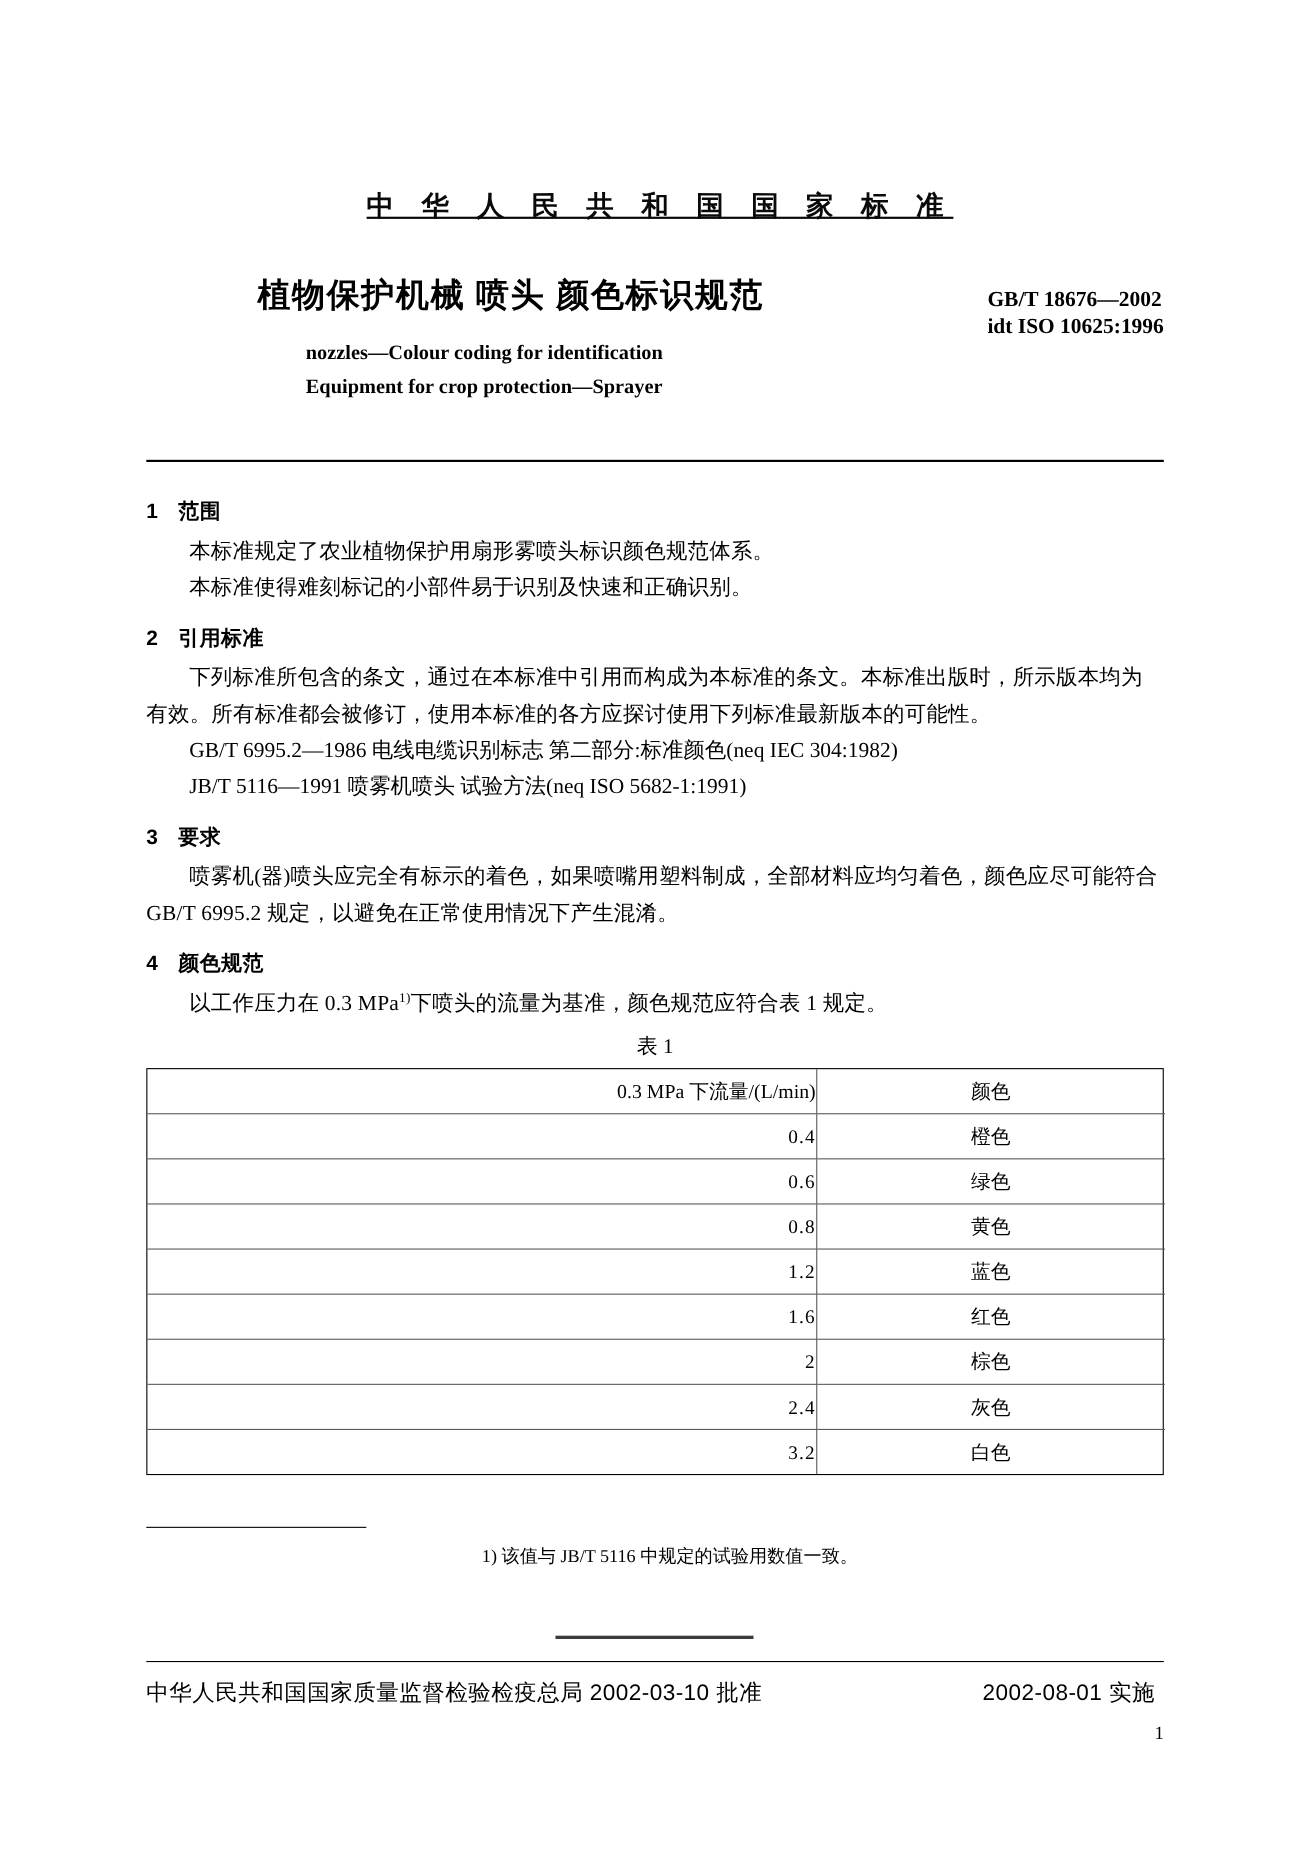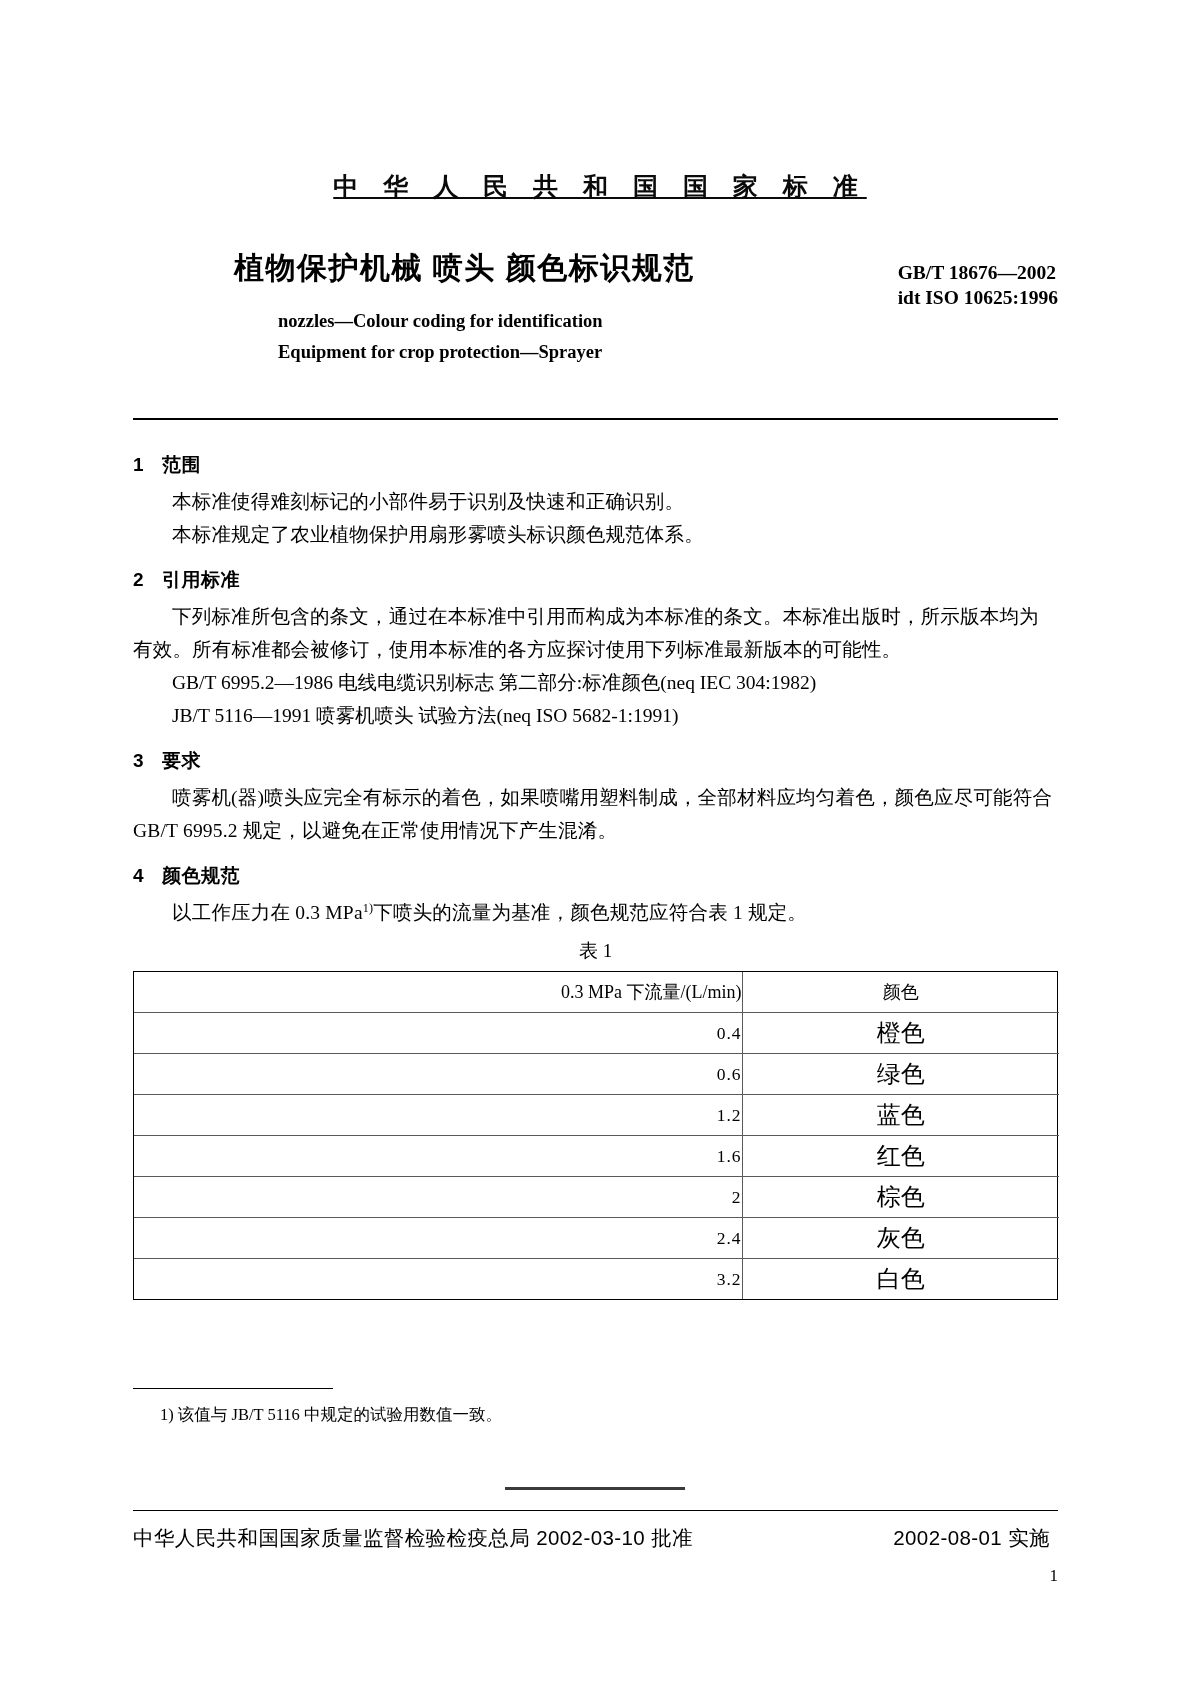--- a/index.html
+++ b/index.html
@@ -155,29 +155,30 @@
   .tbl-outer table.std-table tr td:last-child { border-right: 0; }
   .tbl-outer table.std-table tr:first-child td { border-top: 0; }
   .tbl-outer table.std-table tr:last-child td { border-bottom: 0; }
 
   .num-cell {
     font-family: "Liberation Serif", "DejaVu Serif", serif;
     font-size: 17.5px;
     letter-spacing: 1px;
   }
   .cn-cell {
-    font-size: 24px;
+    font-size: 18px;
   }
 
   
   .footnote-wrap {
     position: absolute;
     left: 133px;
     top: 1388px;
     width: 925px;
+    text-align: center;
   }
   .fn-rule {
     width: 200px;
     border-top: 1.4px solid #000;
     margin-bottom: 14px;
   }
   .fn-text {
     font-size: 16.5px;
     text-indent: 27px;
     line-height: 24px;
@@ -249,22 +250,22 @@
     </div>
   </div>
 
   <div class="rule-main"></div>
 
   <div class="content">
 
     <div class="sec-head">
       <span class="num">1</span><span>范围</span>
     </div>
+    <p class="para">本标准规定了农业植物保护用扇形雾喷头标识颜色规范体系。</p>
     <p class="para">本标准使得难刻标记的小部件易于识别及快速和正确识别。</p>
-    <p class="para">本标准规定了农业植物保护用扇形雾喷头标识颜色规范体系。</p>
 
     <div class="block-gap"></div>
 
     <div class="sec-head">
       <span class="num">2</span><span>引用标准</span>
     </div>
     <p class="para">下列标准所包含的条文，通过在本标准中引用而构成为本标准的条文。本标准出版时，所示版本均为有效。所有标准都会被修订，使用本标准的各方应探讨使用下列标准最新版本的可能性。</p>
     <p class="ref-line">GB/T 6995.2—1986    电线电缆识别标志    第二部分:标准颜色(neq IEC 304:1982)</p>
     <p class="ref-line">JB/T 5116—1991    喷雾机喷头    试验方法(neq ISO 5682-1:1991)</p>
 
@@ -297,20 +298,24 @@
           </tr>
           <tr>
             <td class="num-cell">0.4</td>
             <td class="cn-cell">橙色</td>
           </tr>
           <tr>
             <td class="num-cell">0.6</td>
             <td class="cn-cell">绿色</td>
           </tr>
           <tr>
+            <td class="num-cell">0.8</td>
+            <td class="cn-cell">黄色</td>
+          </tr>
+          <tr>
             <td class="num-cell">1.2</td>
             <td class="cn-cell">蓝色</td>
           </tr>
           <tr>
             <td class="num-cell">1.6</td>
             <td class="cn-cell">红色</td>
           </tr>
           <tr>
             <td class="num-cell">2</td>
             <td class="cn-cell">棕色</td>

